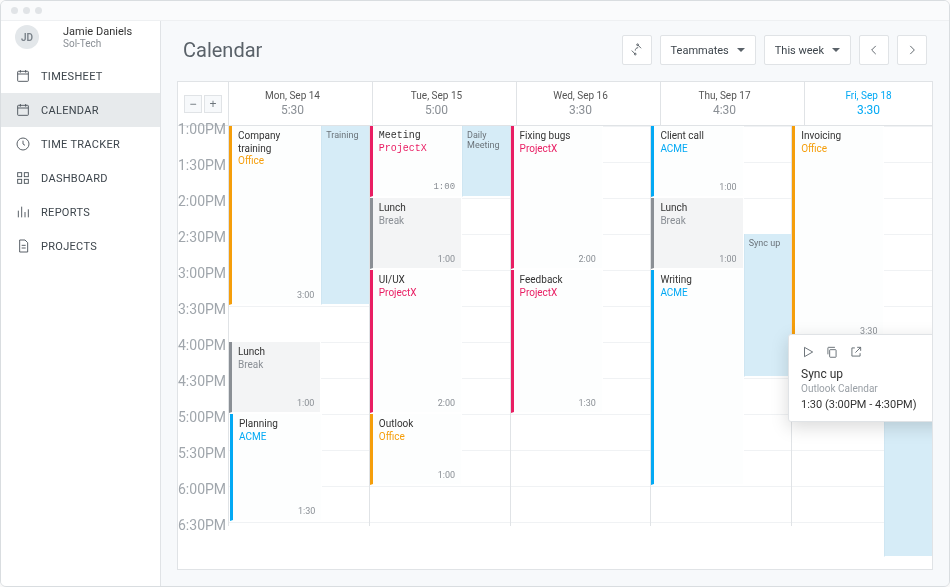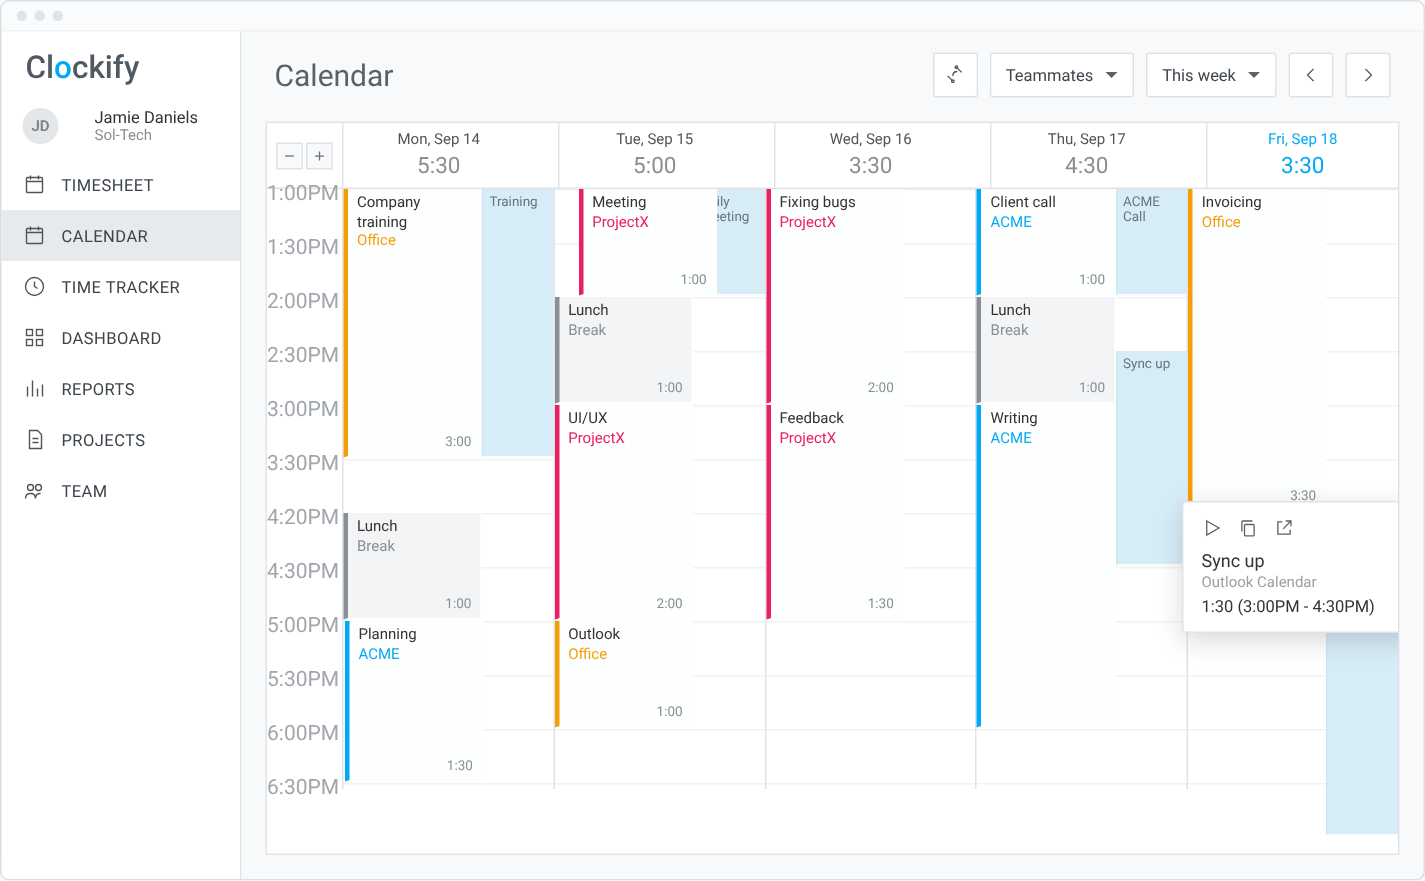--- a/index.html
+++ b/index.html
@@ -37,21 +37,21 @@
   .btn{height:30px;border:1px solid var(--line);background:#fff;border-radius:2px;display:flex;align-items:center;padding:0 10px;gap:8px;font-size:11px;color:#3d454c;cursor:pointer;}
   .btn svg{width:14px;height:14px;stroke:#4d555c;fill:none;stroke-width:1.5;}
   .caret{width:0;height:0;border-left:4px solid transparent;border-right:4px solid transparent;border-top:4px solid #5a6269;}
   .btn.icon-only{width:30px;justify-content:center;padding:0;}
   .calendar-wrap{margin:10px 16px 16px 16px;border:1px solid var(--line);background:#fff;flex:1;position:relative;overflow:hidden;}
   .header-row{display:flex;border-bottom:1px solid var(--line);height:44px;}
   .zoom{width:50px;display:flex;align-items:center;justify-content:center;gap:2px;}
   .zoom button{width:18px;height:18px;border:1px solid var(--line);background:#f7f9fb;color:#6b737a;cursor:pointer;font-size:12px;line-height:1;padding:0;}
   .day-head{flex:1;border-left:1px solid var(--line);display:flex;flex-direction:column;align-items:center;justify-content:center;gap:2px;}
   .day-head .d{font-size:10px;color:#555;}
-  .day-head .h{font-size:15px;color:#8a8f95;}
+  .day-head .h{font-size:12px;color:#8a8f95;}
   .day-head.today .d,.day-head.today .h{color:var(--blue);}
   .grid{display:flex;height:400px;}
   .time-col{width:50px;border-right:1px solid transparent;}
   .slot{height:36px;padding-right:6px;text-align:right;font-size:14px;color:#a0a6ac;position:relative;top:-5px;}
   .day-col{flex:1;border-left:1px solid var(--line);position:relative;}
   .hline{position:absolute;left:0;right:0;border-top:1px solid #f0f2f4;}
   .event{position:absolute;border-left:3px solid;padding:4px 6px;font-size:10px;line-height:1.25;overflow:hidden;z-index:1;border-bottom:1px solid #fff;}
   .event .t{color:#333;}
   .event .p{font-size:10px;}
   .event .dur{position:absolute;bottom:3px;right:6px;color:#8a8f95;font-size:9px;}
@@ -73,23 +73,20 @@
 <body>
 
 <div class="window">
   <div class="titlebar">
     <div class="dot"></div>
       <div class="dot"></div>
       <div class="dot"></div>
   </div>
   <div class="frame">
     <aside class="sidebar">
-      <div class="logo">
-        <span>Cl</span><span class="blue">o</span><span>ckify</span>
-      </div>
       <div class="user">
         <div class="avatar">JD</div>
         <div>
           <div class="name">Jamie Daniels</div>
           <div class="org">Sol-Tech</div>
         </div>
       </div>
       <div id="nav">
           <div class="nav-item">
             <svg viewBox="0 0 24 24">
@@ -126,28 +123,20 @@
               <path d="M5 20V10M10 20V4M15 20v-8M20 20V8"></path>
             </svg>
             <span>REPORTS</span>
           </div>
           <div class="nav-item">
             <svg viewBox="0 0 24 24">
               <path d="M7 3h8l4 4v14H7z"></path>
               <path d="M10 11h6M10 15h6"></path>
             </svg>
             <span>PROJECTS</span>
-          </div>
-          <div class="nav-item">
-            <svg viewBox="0 0 24 24">
-              <circle cx="8" cy="9" r="3"></circle>
-              <circle cx="16" cy="9" r="3"></circle>
-              <path d="M3 20c0-3 2-5 5-5s5 2 5 5M13 20c0-3 2-5 5-5"></path>
-            </svg>
-            <span>TEAM</span>
           </div>
         </div>
     </aside>
 
     <main class="main">
       <div class="toolbar">
         <div class="title">Calendar</div>
         <div class="controls">
           <div class="btn icon-only">
             <svg viewBox="0 0 24 24">
@@ -207,21 +196,21 @@
             </div>
         </div>
         <div class="grid">
           <div class="time-col" id="time-col">
               <div class="slot">1:00PM</div>
               <div class="slot">1:30PM</div>
               <div class="slot">2:00PM</div>
               <div class="slot">2:30PM</div>
               <div class="slot">3:00PM</div>
               <div class="slot">3:30PM</div>
-              <div class="slot">4:20PM</div>
+              <div class="slot">4:00PM</div>
               <div class="slot">4:30PM</div>
               <div class="slot">5:00PM</div>
               <div class="slot">5:30PM</div>
               <div class="slot">6:00PM</div>
               <div class="slot">6:30PM</div>
             </div>
           <div id="day-cols" style="display:flex;flex:1;">
               <div class="day-col">
                 <div class="hline" style="top: 0px;"></div>
                 <div class="hline" style="top: 36px;"></div>
@@ -259,21 +248,21 @@
                 <div class="hline" style="top: 108px;"></div>
                 <div class="hline" style="top: 144px;"></div>
                 <div class="hline" style="top: 180px;"></div>
                 <div class="hline" style="top: 216px;"></div>
                 <div class="hline" style="top: 252px;"></div>
                 <div class="hline" style="top: 288px;"></div>
                 <div class="hline" style="top: 324px;"></div>
                 <div class="hline" style="top: 360px;"></div>
                 <div class="hline" style="top: 396px;"></div>
                 <div class="bg" style="top: 0px; height: 71px; left: 66%; right: 0px;">Daily Meeting</div>
-                <div class="event" style="top: 0px; height: 71px; left: 16px; width: 66%; border-left-color: rgb(233, 30, 99); background: rgb(253, 254, 254); border-right: 1px solid rgb(255, 255, 255);">
+                <div class="event" style="top: 0px; height: 71px; left: 0px; width: 66%; border-left-color: rgb(233, 30, 99); background: rgb(253, 254, 254); border-right: 1px solid rgb(255, 255, 255); font-family: Liberation Mono, monospace;">
                   <div class="t">Meeting</div>
                   <div class="p" style="color:#e91e63">ProjectX</div>
                   <div class="dur">1:00</div>
                 </div>
                 <div class="event" style="top: 72px; height: 71px; left: 0px; width: 66%; border-left-color: rgb(138, 143, 149); background: rgb(243, 244, 245); border-right: 1px solid rgb(255, 255, 255);">
                   <div class="t">Lunch</div>
                   <div class="p" style="color:#8a8f95">Break</div>
                   <div class="dur">1:00</div>
                 </div>
                 <div class="event" style="top: 144px; height: 143px; left: 0px; width: 66%; border-left-color: rgb(233, 30, 99); background: rgb(253, 254, 254); border-right: 1px solid rgb(255, 255, 255);">
@@ -318,21 +307,20 @@
                 <div class="hline" style="top: 108px;"></div>
                 <div class="hline" style="top: 144px;"></div>
                 <div class="hline" style="top: 180px;"></div>
                 <div class="hline" style="top: 216px;"></div>
                 <div class="hline" style="top: 252px;"></div>
                 <div class="hline" style="top: 288px;"></div>
                 <div class="hline" style="top: 324px;"></div>
                 <div class="hline" style="top: 360px;"></div>
                 <div class="hline" style="top: 396px;"></div>
                 <div class="bg" style="top: 108px; height: 143px; left: 66%; right: 0px;">Sync up</div>
-                <div class="bg" style="top: 0px; height: 71px; left: 66%; right: 0px;">ACME Call</div>
                 <div class="event" style="top: 0px; height: 71px; left: 0px; width: 66%; border-left-color: rgb(3, 169, 244); background: rgb(253, 254, 254); border-right: 1px solid rgb(255, 255, 255);">
                   <div class="t">Client call</div>
                   <div class="p" style="color:#03a9f4">ACME</div>
                   <div class="dur">1:00</div>
                 </div>
                 <div class="event" style="top: 72px; height: 71px; left: 0px; width: 66%; border-left-color: rgb(138, 143, 149); background: rgb(243, 244, 245); border-right: 1px solid rgb(255, 255, 255);">
                   <div class="t">Lunch</div>
                   <div class="p" style="color:#8a8f95">Break</div>
                   <div class="dur">1:00</div>
                 </div>

